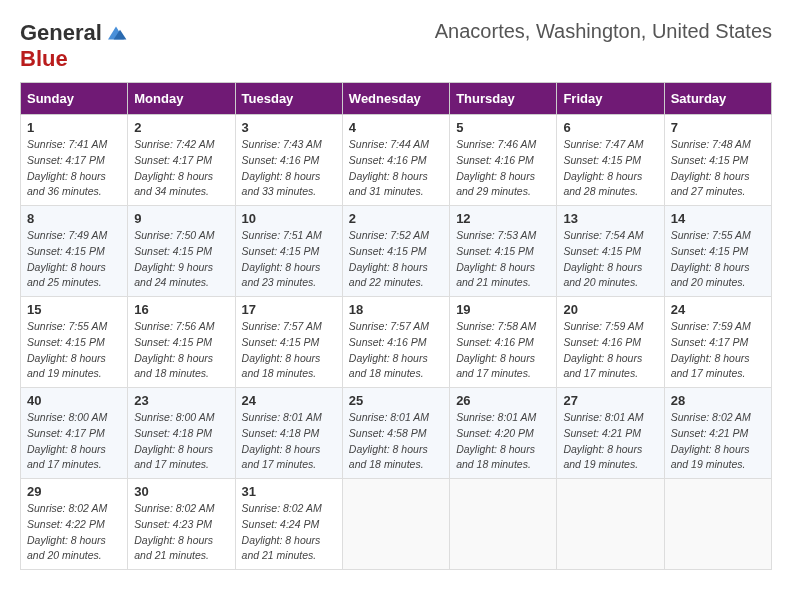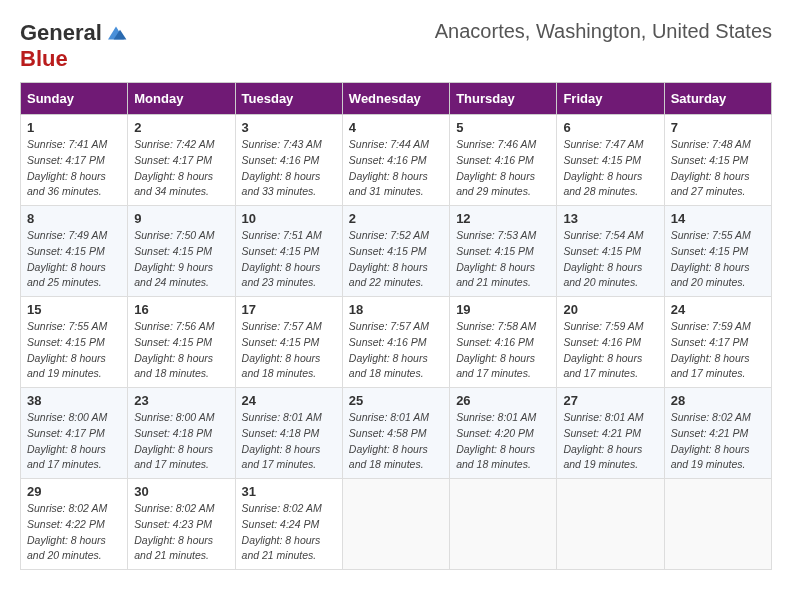--- a/index.html
+++ b/index.html
@@ -213,21 +213,21 @@
           <span class="day-number">20</span>
           <div class="day-info"><span>Sunrise: 7:59 AM</span><br><span>Sunset: 4:16 PM</span><br><span>Daylight: 8 hours and 17 minutes.</span></div>
         </td>
         <td>
           <span class="day-number">24</span>
           <div class="day-info"><span>Sunrise: 7:59 AM</span><br><span>Sunset: 4:17 PM</span><br><span>Daylight: 8 hours and 17 minutes.</span></div>
         </td>
       </tr>
       <tr>
         <td>
-          <span class="day-number">38</span>
+          <span class="day-number">40</span>
           <div class="day-info"><span>Sunrise: 8:00 AM</span><br><span>Sunset: 4:17 PM</span><br><span>Daylight: 8 hours and 17 minutes.</span></div>
         </td>
         <td>
           <span class="day-number">23</span>
           <div class="day-info"><span>Sunrise: 8:00 AM</span><br><span>Sunset: 4:18 PM</span><br><span>Daylight: 8 hours and 17 minutes.</span></div>
         </td>
         <td>
           <span class="day-number">24</span>
           <div class="day-info"><span>Sunrise: 8:01 AM</span><br><span>Sunset: 4:18 PM</span><br><span>Daylight: 8 hours and 17 minutes.</span></div>
         </td>

